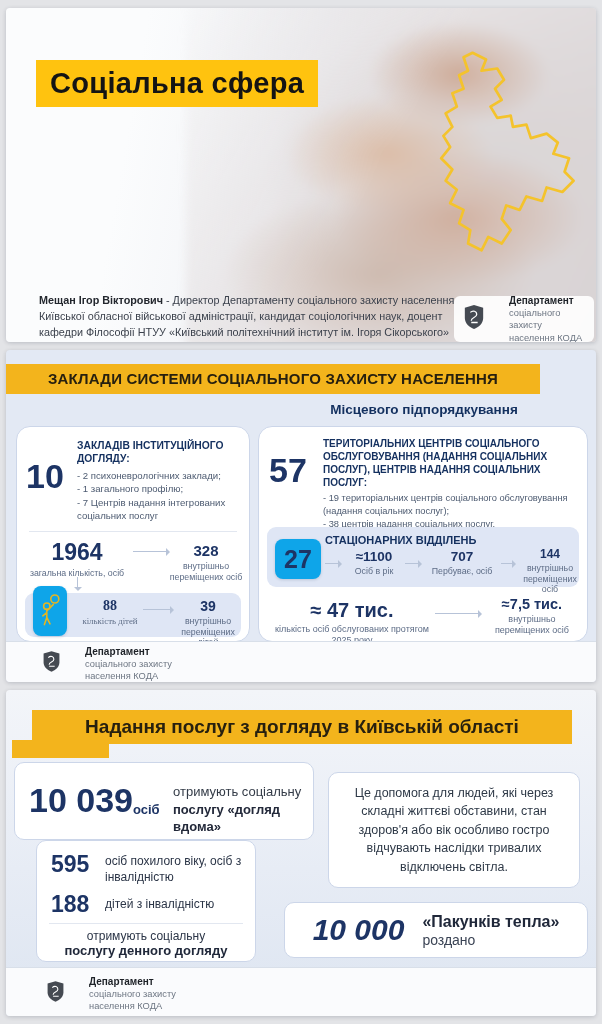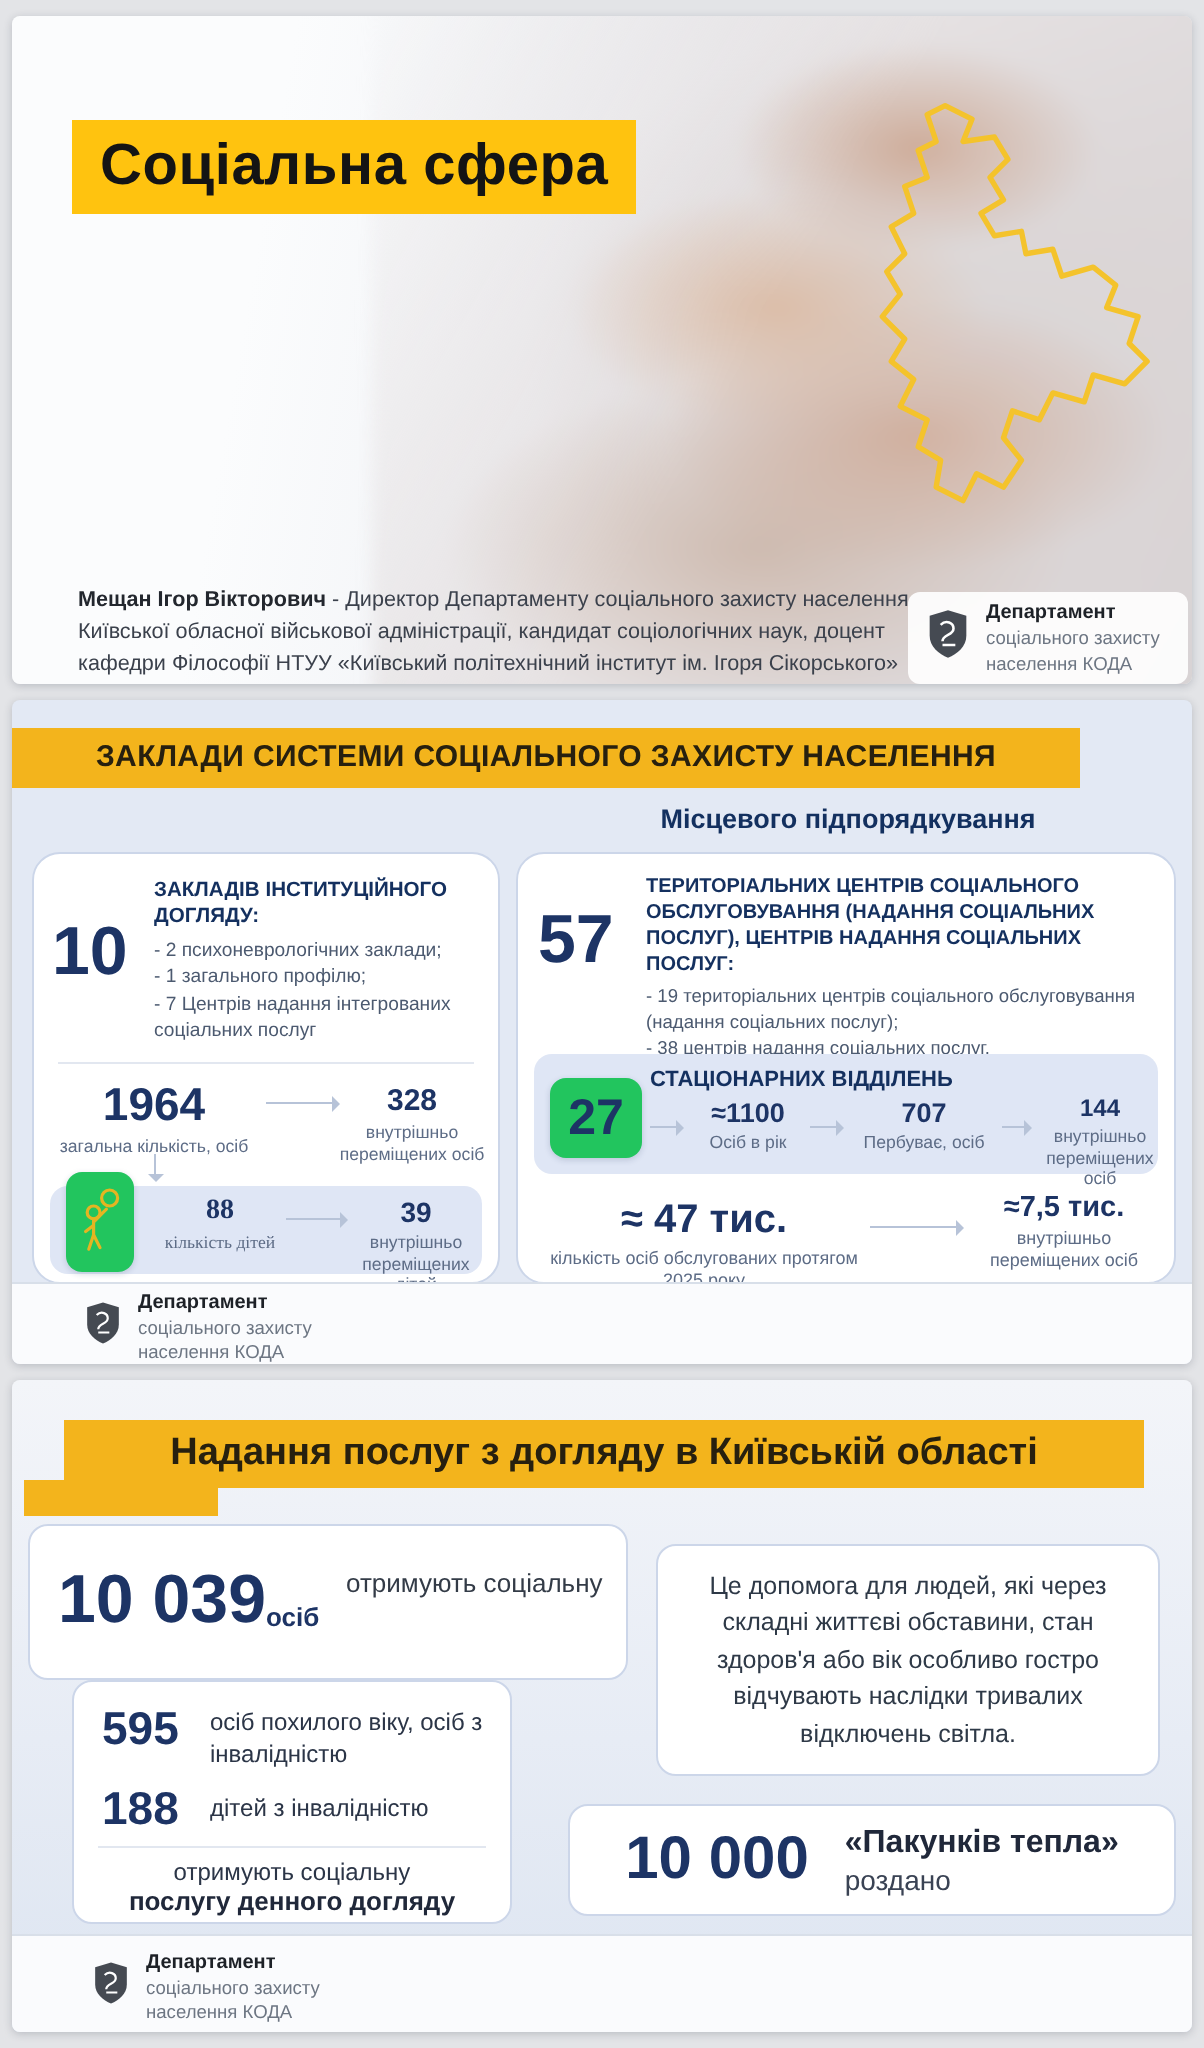--- a/index.html
+++ b/index.html
@@ -17,21 +17,21 @@
       radial-gradient(280px 220px at 70% 50%,#d9d3d3,transparent 82%),
       linear-gradient(120deg,transparent 0%,#e6e2e3 45%,#d5d0d2 100%);}
   .mapwrap{position:absolute;left:388px;top:24px;width:202px;height:284px;}
   .badge{position:absolute;left:30px;top:52px;background:#FFC30F;color:#141414;
     font-size:29px;font-weight:800;padding:7px 14px;letter-spacing:.3px;}
   .subtitle{position:absolute;left:33px;top:122px;font-size:30px;line-height:1.25;color:#2e343d;font-weight:400;}
   .subtitle span{display:block;}
   .author{position:absolute;left:33px;top:284px;width:432px;font-size:10.8px;line-height:1.5;color:#3b414c;}
   .author b{color:#23272e;}
   
-  .logo{display:flex;align-items:center;gap:8px;}
+  .logo{display:flex;align-items:center;gap:24px;}
   .logo .ltxt div{line-height:1.3;}
   .logo .l1{font-size:10px;font-weight:800;color:#1d2127;}
   .logo .l2,.logo .l3{font-size:9.3px;color:#6d7683;}
   .logo-card{position:absolute;left:448px;top:288px;width:140px;height:46px;background:rgba(255,255,255,.9);
     border-radius:6px;display:flex;align-items:center;padding:0 9px;box-sizing:border-box;}
   
   .p2{top:350px;height:332px;background:#e3e9f4;}
   .bar2{position:absolute;left:0;top:14px;width:534px;height:30px;background:#F3B41C;color:#27200f;
     font-size:15px;font-weight:800;line-height:30px;text-align:center;letter-spacing:.2px;}
   .colhead{position:absolute;top:52px;font-size:13.5px;font-weight:800;color:#13305f;text-align:center;}
@@ -46,21 +46,21 @@
   .cap-list{font-size:9.6px;color:#4c5a70;line-height:1.4;}
   .hr{position:absolute;left:12px;right:12px;border-top:1px solid #e2e7f0;}
   .statcol{position:absolute;text-align:center;}
   .statcol .v{font-weight:800;color:#1d3465;}
   .statcol .lb{font-size:8.8px;color:#5d6c86;line-height:1.2;margin-top:2px;}
   .arrow{position:absolute;height:1px;background:#b7c3d8;}
   .arrow::after{content:"";position:absolute;right:-1px;top:-3.5px;border:4px solid transparent;border-left-color:#b7c3d8;border-right-width:0;}
   .arrow-d{position:absolute;width:1px;background:#b7c3d8;}
   .arrow-d::after{content:"";position:absolute;bottom:-1px;left:-3.5px;border:4px solid transparent;border-top-color:#b7c3d8;border-bottom-width:0;}
   .strip{position:absolute;background:#dfe6f5;border-radius:9px;}
-  .iconbox{position:absolute;background:#22c55e;border-radius:8px;box-shadow:0 1px 3px rgba(30,50,90,.18);
+  .iconbox{position:absolute;background:#0ea5e9;border-radius:8px;box-shadow:0 1px 3px rgba(30,50,90,.18);
     display:flex;align-items:center;justify-content:center;}
   .footer-strip{position:absolute;left:0;right:0;bottom:0;background:#fafbfd;border-top:1px solid #d8dfe9;}
   
   .p3{top:690px;height:326px;background:linear-gradient(180deg,#f3f5f9 0%,#e7ecf5 55%,#dde5f1 100%);}
   .tab3{position:absolute;left:6px;top:50px;width:97px;height:18px;background:#F3B41C;}
   .bar3{position:absolute;left:26px;top:20px;width:540px;height:34px;background:#F3B41C;color:#27200f;
     font-size:19px;font-weight:800;line-height:34px;text-align:center;}
   .cardA{left:8px;top:72px;width:300px;height:78px;border-radius:10px;}
   .cardNote{left:322px;top:82px;width:252px;height:116px;border-radius:10px;display:flex;align-items:center;}
   .cardB{left:30px;top:150px;width:220px;height:122px;border-radius:10px;}
@@ -68,21 +68,21 @@
   .note-text{padding:10px 16px;font-size:12.5px;font-weight:500;color:#2e3947;line-height:1.48;text-align:center;}
   .hc-num{position:absolute;left:14px;top:18px;font-size:34px;}
   .hc-unit{font-size:13px;vertical-align:baseline;position:relative;top:2px;}
   .hc-lbl{position:absolute;left:158px;top:20px;font-size:13px;color:#333b47;line-height:1.35;}
   .hc-lbl .b2{font-weight:800;color:#23293a;}
   .dc-num{font-size:23px;font-weight:800;color:#1d3465;}
   .dc-lbl{font-size:12px;color:#2b3547;font-weight:500;line-height:1.3;}
   .dc-foot{position:absolute;left:0;right:0;top:88px;text-align:center;color:#2b3547;}
   .dc-foot .f1{font-size:12px;}
   .dc-foot .f2{font-size:13px;font-weight:800;color:#20283a;}
-  .pk-num{font-size:30px;font-weight:800;color:#1d3465;}
+  .pk-num{font-size:30px;font-weight:800;color:#1d3465;font-style:italic;}
   .pk-lbl .k1{font-size:16px;font-weight:800;color:#20283a;line-height:1.3;}
   .pk-lbl .k2{font-size:14px;color:#3a4354;}
 </style>
 </head>
 <body>
 
 <div class="page">
 
   <div class="panel p1">
     <div class="photo"></div>
@@ -214,20 +214,21 @@
   </div>
 
   <div class="panel p3">
     <div class="tab3"></div>
     <div class="bar3">Надання послуг з догляду в Київській області</div>
 
     <div class="card cardA">
       <div class="hc-num bignum"><span>10 039</span><span class="hc-unit">осіб</span></div>
       <div class="hc-lbl">
         <div>отримують соціальну</div>
+        <div class="b2">послугу «догляд вдома»</div>
       </div>
     </div>
 
     <div class="card cardNote">
       <div class="note-text">Це допомога для людей, які через складні життєві обставини, стан здоров'я або вік особливо гостро відчувають наслідки тривалих відключень світла.</div>
     </div>
 
     <div class="card cardB">
       <div class="dc-num" style="position:absolute;left:14px;top:10px;">595</div>
       <div class="dc-lbl" style="position:absolute;left:68px;top:13px;width:142px;">осіб похилого віку, осіб з інвалідністю</div>

